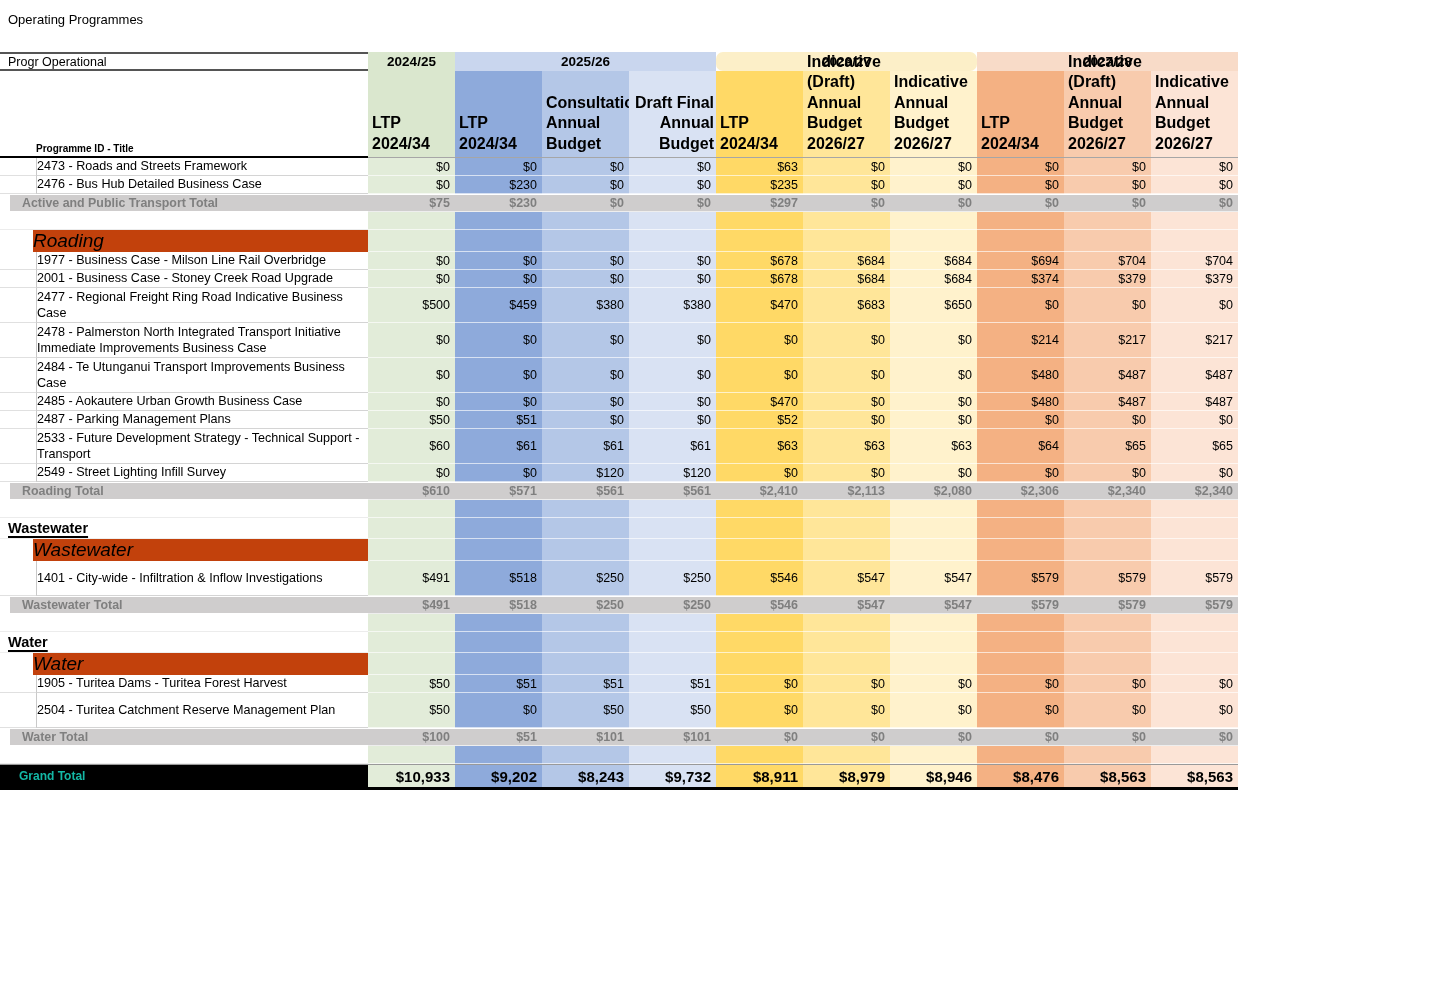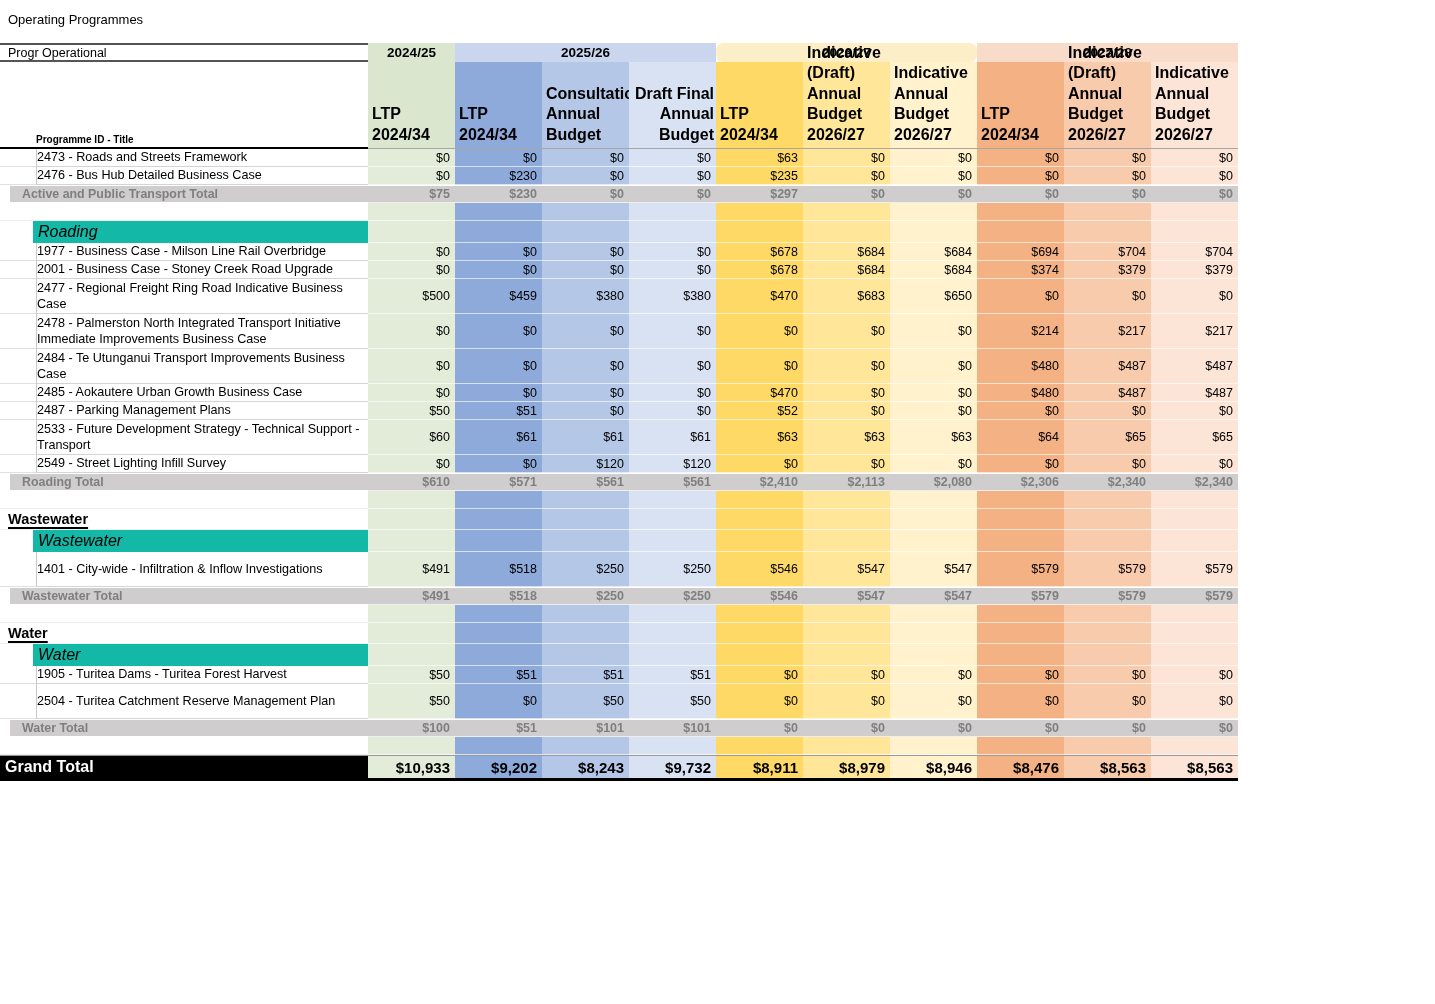--- a/index.html
+++ b/index.html
@@ -2,21 +2,21 @@
 <html><head>
 <meta charset="utf-8">
 <style>
   * { margin:0; padding:0; box-sizing:border-box; }
   html,body { background:#ffffff; }
   body {
     width:1435px; height:1004px; overflow:hidden; position:relative;
     font-family:"Liberation Sans","DejaVu Sans",sans-serif; color:#000;
   }
   .doc-title { position:absolute; top:12px; left:8px; font-size:13px; }
-  .sheet { position:absolute; top:43px; left:0; width:1360px; }
+  .sheet { position:absolute; top:52px; left:0; width:1360px; }
   .row { display:flex; width:1238px; }
 
   
   .cg  { background:#E2ECD9; }
   .cb1 { background:#8EAADB; }
   .cb2 { background:#B4C7E7; }
   .cb3 { background:#D9E2F3;text-align:right; }
   .cy1 { background:#FFD966; }
   .cy2 { background:#FFE699; }
   .cy3 { background:#FFF2CC; }
@@ -55,38 +55,38 @@
   .gut { width:36px; background:#fff; border-bottom:1px solid #E0E0E0; }
   .lbl { width:332px; background:#fff; border-left:1px solid #C9C9C9; border-bottom:1px solid #D4D4D4;
          display:flex; align-items:center; padding-left:0; font-size:12.6px; line-height:1.3; }
 
   .r-blank { height:18px; }
   .r-blank .lbl { border-left:none; border-bottom:1px solid #ECECEC; }
   .r-blank .gut { border-bottom:1px solid #ECECEC; }
 
   .r-section { height:22px; }
   .secpad { width:33px; background:#fff; }
-  .secband { width:335px; background:#14b8a6; display:flex; align-items:center;
-             padding-left:5px; font-style:italic; font-size:16px; }
+  .secband { width:335px; background:#c2410c; display:flex; align-items:center;
+             font-style:italic; font-size:19px; }
 
   .r-heading { height:21px; }
   .headlbl { width:368px; background:#fff; display:flex; align-items:center; padding-left:8px;
              border-bottom:1px solid #EFEFEF; }
   .headlbl .u { font-weight:700; font-size:14.5px; text-decoration:underline;
                 text-decoration-thickness:1.5px; text-underline-offset:3px; }
 
   .r-total { height:18px; }
   .tpad { width:10px; background:#fff; }
   .tband { width:358px; background:#CFCDCD; display:flex; align-items:center; padding-left:12px;
            font-weight:700; font-size:12.4px; color:#7F7F7F; border-bottom:1px solid #fff; border-top:1px solid #fff; }
   .tcell { background:#CFCDCD; color:#7F7F7F; font-weight:700; border-top:1px solid #fff; }
 
   .r-grand { height:26px; border-top:1px solid #999; border-bottom:3px solid #000; }
-  .glbl { width:368px; background:#000; color:#ffffff; display:flex; align-items:center;
-          padding-left:5px; font-weight:700; font-size:16px; }
+  .glbl { width:368px; background:#000; color:#14b8a6; display:flex; align-items:center;
+          padding-left:19px; font-weight:700; font-size:12px; }
   .gval { font-weight:700; font-size:15px; border-bottom:none; }
 </style>
 </head>
 <body>
 
 <div class="doc-title">Operating Programmes</div>
 
 <div class="sheet">
 
   <div class="row band-row">

